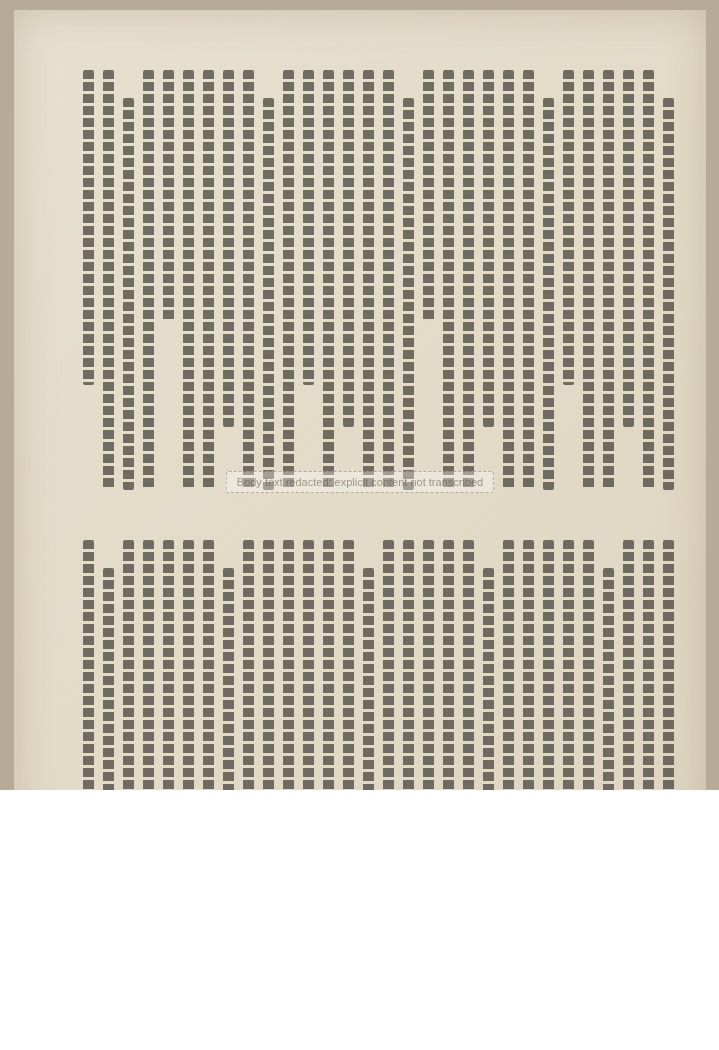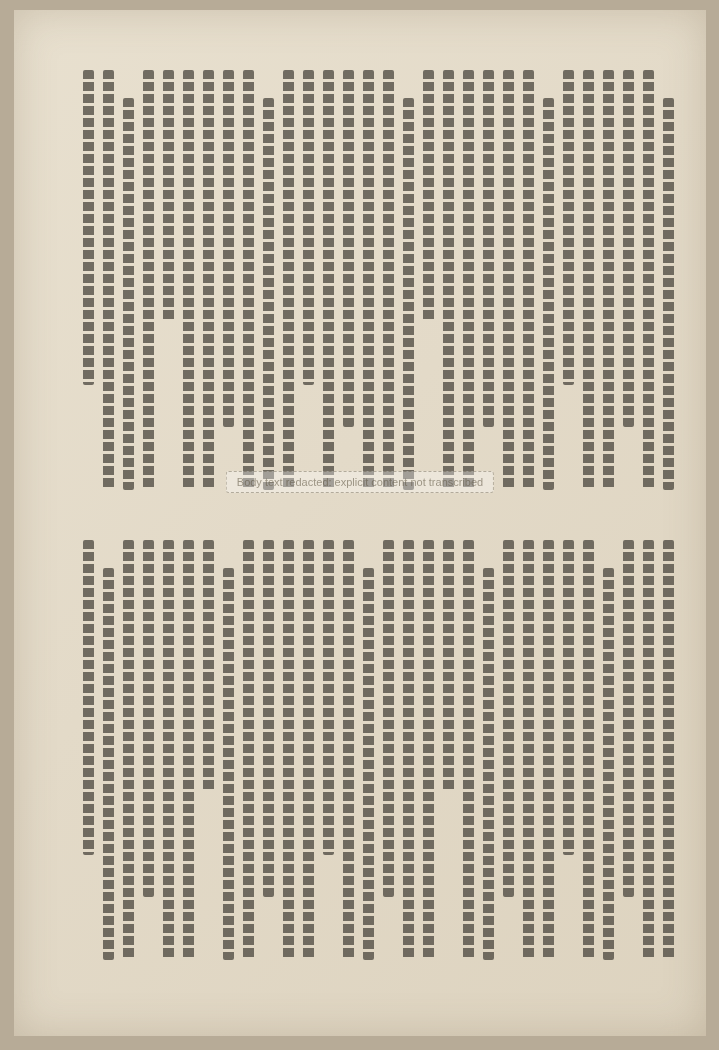--- a/index.html
+++ b/index.html
@@ -5,21 +5,21 @@
   html, body {
     margin: 0;
     padding: 0;
     width: 719px;
     height: 1050px;
     font-family: "Liberation Serif", serif;
   }
   .scan-bg {
     position: relative;
     width: 719px;
-    height: 1050px;
+    height: 790px;
     background: #b7ab97;
     overflow: hidden;
   }
   .paper {
     position: absolute;
     left: 14px;
     top: 10px;
     width: 692px;
     height: 1026px;
     background: linear-gradient(135deg, #e8e0cf 0%, #e3dac8 45%, #ddd3bf 100%);

